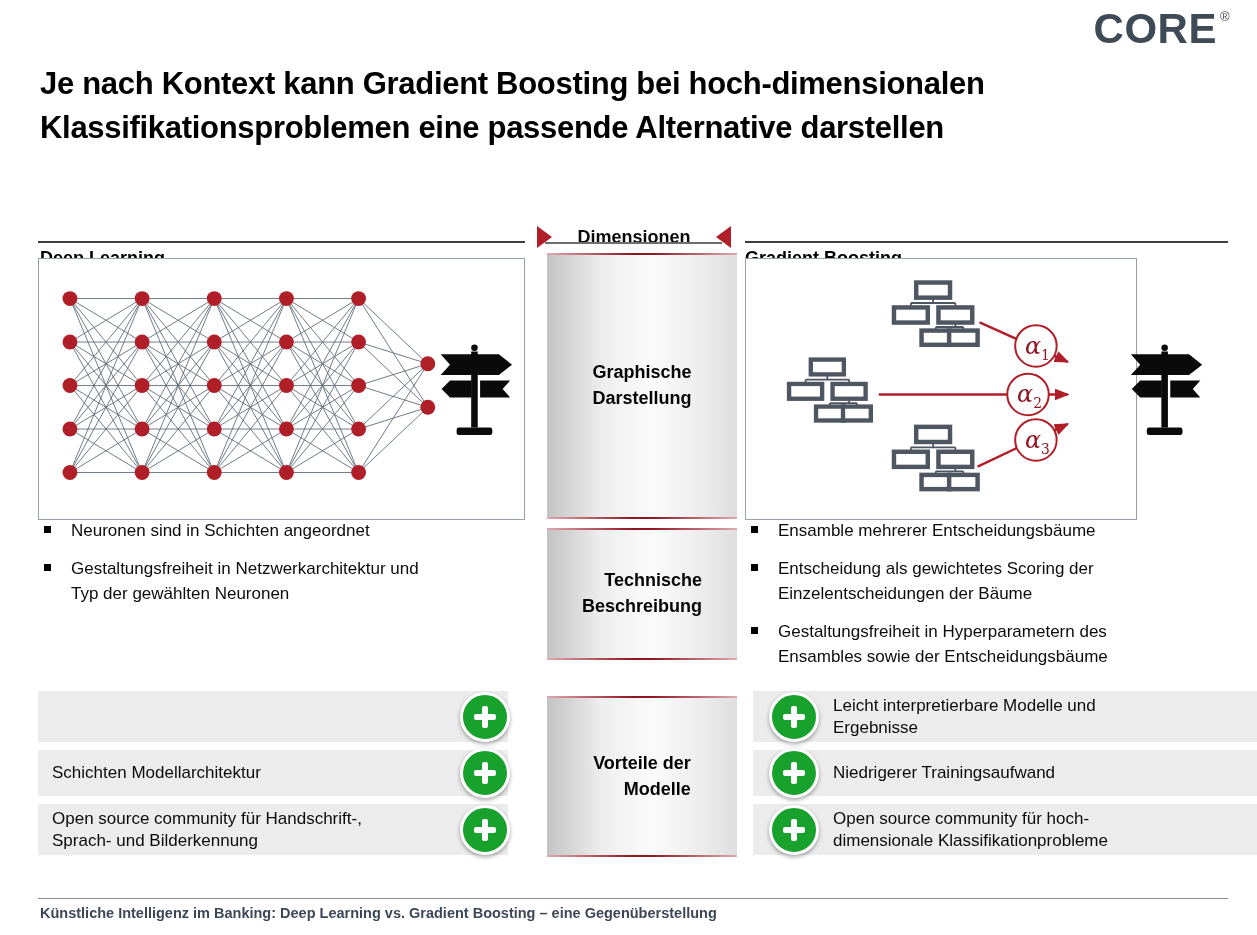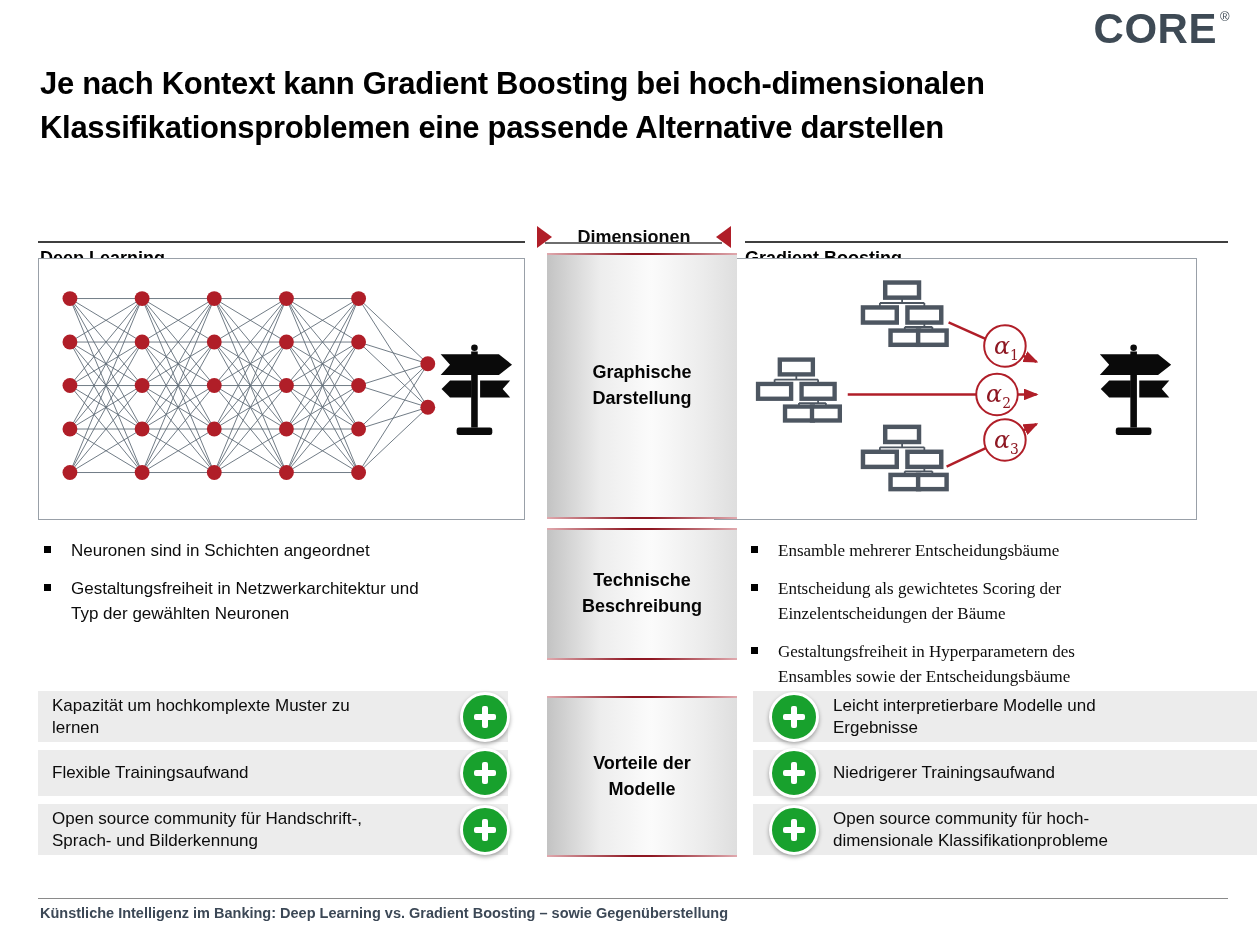--- a/index.html
+++ b/index.html
@@ -24,46 +24,46 @@
   .tri-r{width:0;height:0;border-left:15px solid var(--red);border-top:11px solid transparent;border-bottom:11px solid transparent;}
   .tri-l{width:0;height:0;border-right:15px solid var(--red);border-top:11px solid transparent;border-bottom:11px solid transparent;}
   .hrule{top:241px;height:2px;background:#3f3f3f;}
   .rule-left{left:38px;width:487px;}
   .rule-right{left:745px;width:483px;}
   .rule-center{left:545px;width:177px;height:1.5px;background:#6e6e6e;top:242px;}
 
   
   .panel{top:258px;height:262px;background:#fff;border:1.5px solid #99a0a8;box-sizing:border-box;}
   .panel-left{left:38px;width:487px;}
-  .panel-right{left:714px;width:483px;}
+  .panel-right{left:745px;width:392px;}
   .panel svg{display:block;}
   .nn line{stroke:var(--netline);stroke-width:0.9;}
   .nn circle{fill:var(--red);}
   .redarrow{stroke:var(--red);stroke-width:2.5;fill:none;}
   .alpha-circ{fill:#fff;stroke:var(--red);stroke-width:2;}
   .alpha{font-family:"DejaVu Serif",serif;font-style:italic;font-size:24px;fill:var(--darkred);}
   .alpha .sub{font-size:14px;font-style:normal;font-family:"DejaVu Serif",serif;}
 
   
   .band-section{left:547px;width:190px;
      background:linear-gradient(to right,#c3c3c3 0%,#ededed 28%,#fbfbfb 55%,#ececec 82%,#dedede 100%);
-     display:flex;align-items:center;justify-content:center;text-align:center;
+     display:flex;align-items:center;justify-content:center;text-align:right;
      font-weight:bold;font-size:18px;line-height:1.42;white-space:pre-line;color:#050505;}
   .band-section::before,.band-section::after{content:"";position:absolute;left:0;right:0;height:2px;
      background:linear-gradient(to right,#e0a9ae 0%,var(--darkred) 45%,var(--darkred) 55%,#e0a9ae 100%);}
   .band-section::before{top:0;}
   .band-section::after{bottom:0;}
   .sec1{top:253px;height:266px;}
   .sec2{top:528px;height:132px;}
   .sec3{top:696px;height:161px;}
 
   
-  .bullets{margin:0;padding:0;list-style:none;position:absolute;width:480px;top:538px;}
+  .bullets{margin:0;padding:0;list-style:none;position:absolute;width:480px;top:518px;}
   .bullets-left{left:44px;}
-  .bullets-right{left:751px;font-family:Liberation Serif, serif;}
+  .bullets-right{left:751px;}
   .bullets li{display:flex;margin-bottom:13px;}
   .bsq{width:7px;height:7px;background:#000;margin:8px 20px 0 0;flex:none;}
   .btxt{font-size:17px;line-height:25px;color:#0c0c0c;white-space:pre-line;}
 
   
   .adv-col{position:absolute;top:691px;display:flex;flex-direction:column;gap:8px;}
   .adv-left{left:38px;width:470px;}
   .adv-right{left:745px;width:539px;margin-left:8px;}
   .adv-row{position:relative;background:var(--rowbg);height:51px;display:flex;align-items:center;}
   .adv-row:nth-child(2){height:46px;}
@@ -336,26 +336,24 @@
       </li>
     <li>
         <span class="bsq"></span>
         <span class="btxt">Gestaltungsfreiheit in Hyperparametern des
 Ensambles sowie der Entscheidungsbäume</span>
       </li>
   </ul>
 
   <div class="adv-col adv-left">
     <div class="adv-row">
-      <span class="adv-text">Kapazität um hochkomplexte Muster zu
-lernen</span>
-      <span class="plus-badge"></span>
-    </div>
-    <div class="adv-row">
-      <span class="adv-text">Flexible Trainingsaufwand</span>
+      <span class="plus-badge"></span>
+    </div>
+    <div class="adv-row">
+      <span class="adv-text">Schichten Modellarchitektur</span>
       <span class="plus-badge"></span>
     </div>
     <div class="adv-row">
       <span class="adv-text">Open source community für Handschrift-,
 Sprach- und Bilderkennung</span>
       <span class="plus-badge"></span>
     </div>
   </div>
   <div class="adv-col adv-right">
     <div class="adv-row">
@@ -368,15 +366,15 @@
       <span class="adv-text">Niedrigerer Trainingsaufwand</span>
     </div>
     <div class="adv-row">
       <span class="plus-badge"></span>
       <span class="adv-text">Open source community für hoch-
 dimensionale Klassifikationprobleme</span>
     </div>
   </div>
 
   <div class="abs footer-rule"></div>
-  <div class="abs footer">Künstliche Intelligenz im Banking: Deep Learning vs. Gradient Boosting – sowie Gegenüberstellung</div>
+  <div class="abs footer">Künstliche Intelligenz im Banking: Deep Learning vs. Gradient Boosting – eine Gegenüberstellung</div>
 
 </div>
 
 </body></html>

